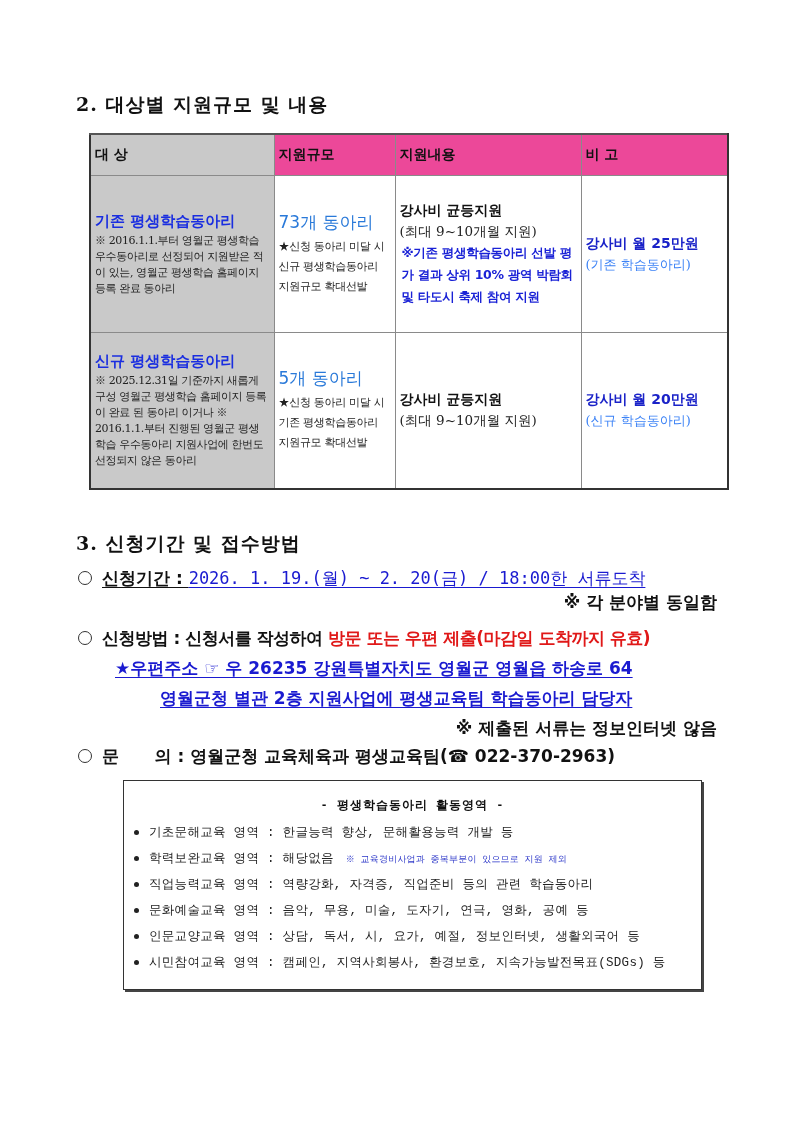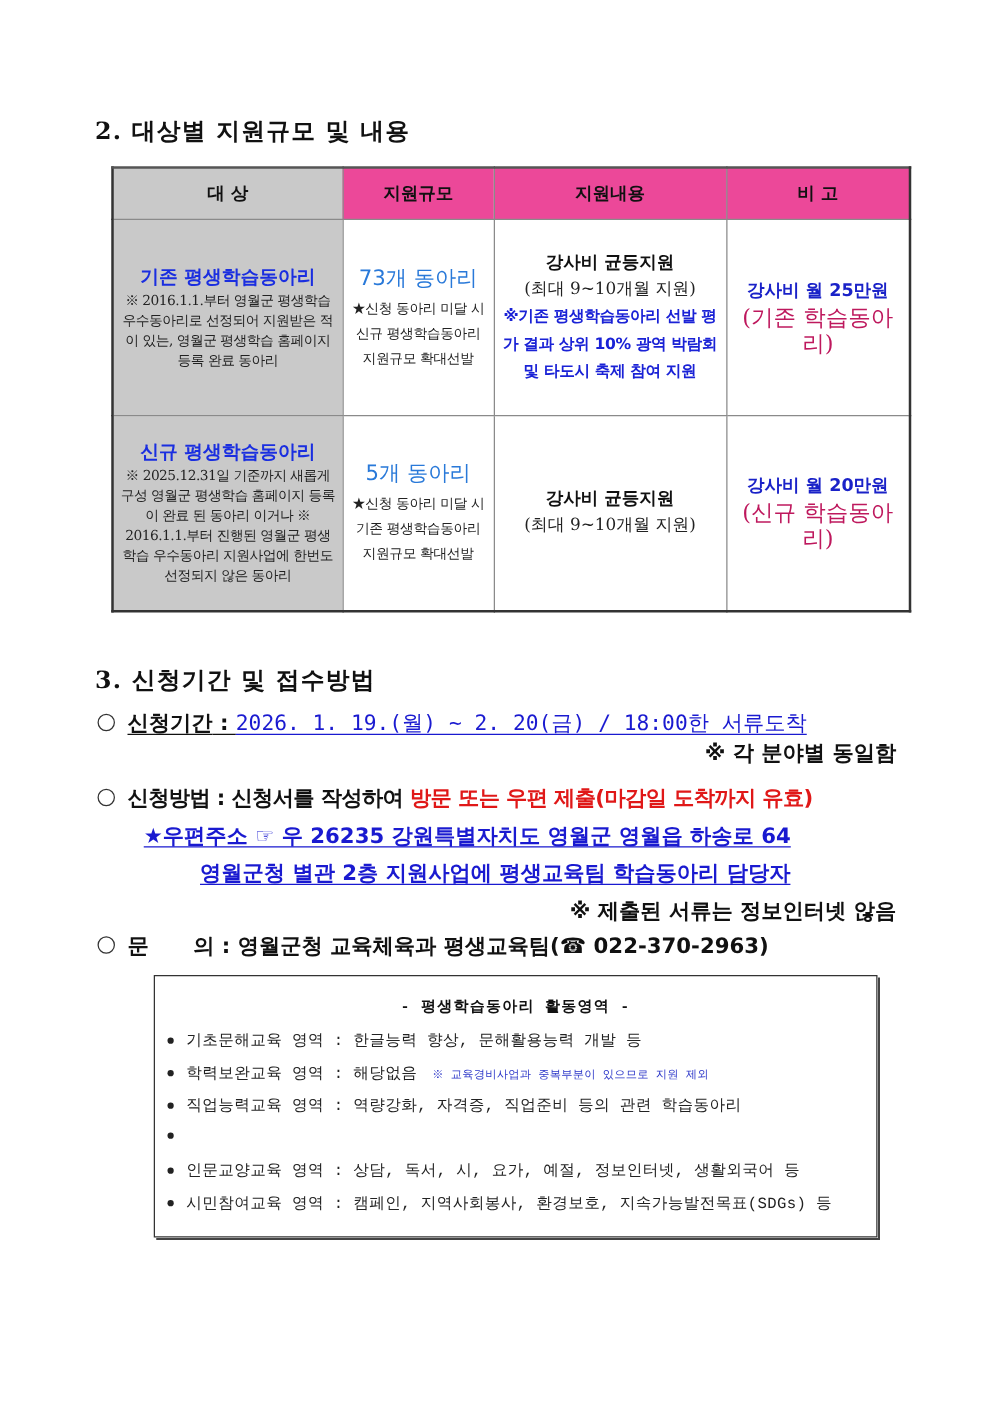--- a/index.html
+++ b/index.html
@@ -3,34 +3,34 @@
 <meta charset="utf-8">
 <style>
   html, body { margin: 0; padding: 0; background: #ffffff; }
   body { width: 793px; height: 1121px; position: relative; overflow: hidden;
          font-family: "DejaVu Serif", "Liberation Serif", serif; color: #111; }
   .abs { position: absolute; }
   .h2 { font-size: 19px; font-weight: bold; letter-spacing: 1px; white-space: nowrap; }
 
   
   table.t { position: absolute; left: 89px; top: 133px; width: 638px; border-collapse: collapse; table-layout: fixed; }
-  table.t td, table.t th { border: 1px solid #8a8a8a; text-align: center; vertical-align: middle; padding: 0 4px; }
+  table.t td, table.t th { border: 1px solid #8a8a8a; text-align: left; vertical-align: middle; padding: 0 4px; }
   table.t { border-top: 2px solid #555; border-bottom: 2px solid #333; border-left: 2px solid #333; border-right: 2px solid #333; }
   table.t th { height: 40px; font-family: "DejaVu Sans", sans-serif; font-size: 14px; font-weight: bold; background: #ec4899; }
   table.t th.gray { background: #c9c9c9; }
   td.gray { background: #c9c9c9; }
   .tgt-title { color: #1a2ee0; font-weight: bold; font-size: 15px; font-family: "DejaVu Sans", sans-serif; margin-bottom: 2px; }
   .tgt-note { font-size: 11px; line-height: 16px; color: #222; letter-spacing: -0.4px; }
   .scale-big { color: #2979d9; font-size: 17px; font-family: "DejaVu Sans", sans-serif; margin-bottom: 3px; }
   .scale-note { font-size: 11px; line-height: 20px; color: #222; letter-spacing: -0.3px; }
   .cont-main { font-weight: bold; font-size: 14px; font-family: "DejaVu Sans", sans-serif; line-height: 21px; }
   .cont-sub { font-size: 13.5px; line-height: 21px; color: #222; }
   .cont-blue { color: #1a22d6; font-weight: bold; font-size: 12.5px; font-family: "DejaVu Sans", sans-serif; line-height: 22px; letter-spacing: -0.3px; }
   .rem-main { color: #1a22c8; font-weight: bold; font-size: 14px; font-family: "DejaVu Sans", sans-serif; line-height: 21px; }
-  .rem-sub { color: #be185d; font-size: 18px; line-height: 21px; }
+  .rem-sub { color: #3b82f6; font-size: 13px; line-height: 21px; }
 
   
   .line { position: absolute; white-space: nowrap; font-family: "DejaVu Sans", sans-serif; font-size: 17px; font-weight: bold; }
   .circle { display: inline-block; width: 14px; height: 14px; border: 1.3px solid #333; border-radius: 50%; vertical-align: -1px; margin-right: 10px; box-sizing: border-box; }
   .ul { text-decoration: underline; text-underline-offset: 3px; }
   .blue { color: #1a1ad0; }
   .blue-mono { color: #1a1ad0; font-family: "DejaVu Sans Mono", monospace; font-weight: normal; font-size: 17px; }
   .red { color: #e01818; }
 
   
@@ -126,21 +126,21 @@
   <div class="box-item" style="top:43px;">
     <span class="bullet"></span><span>기초문해교육 영역 : 한글능력 향상, 문해활용능력 개발 등</span>
   </div>
   <div class="box-item" style="top:69px;">
     <span class="bullet"></span><span>학력보완교육 영역 : 해당없음</span><span class="box-note">※ 교육경비사업과 중복부분이 있으므로 지원 제외</span>
   </div>
   <div class="box-item" style="top:95px;">
     <span class="bullet"></span><span>직업능력교육 영역 : 역량강화, 자격증, 직업준비 등의 관련 학습동아리</span>
   </div>
   <div class="box-item" style="top:121px;">
-    <span class="bullet"></span>
+    <span class="bullet"></span><span>문화예술교육 영역 : 음악, 무용, 미술, 도자기, 연극, 영화, 공예 등</span>
   </div>
   <div class="box-item" style="top:147px;">
     <span class="bullet"></span><span>인문교양교육 영역 : 상담, 독서, 시, 요가, 예절, 정보인터넷, 생활외국어 등</span>
   </div>
   <div class="box-item" style="top:173px;">
     <span class="bullet"></span><span>시민참여교육 영역 : 캠페인, 지역사회봉사, 환경보호, 지속가능발전목표(SDGs) 등</span>
   </div>
 </div>
 
 </body></html>

